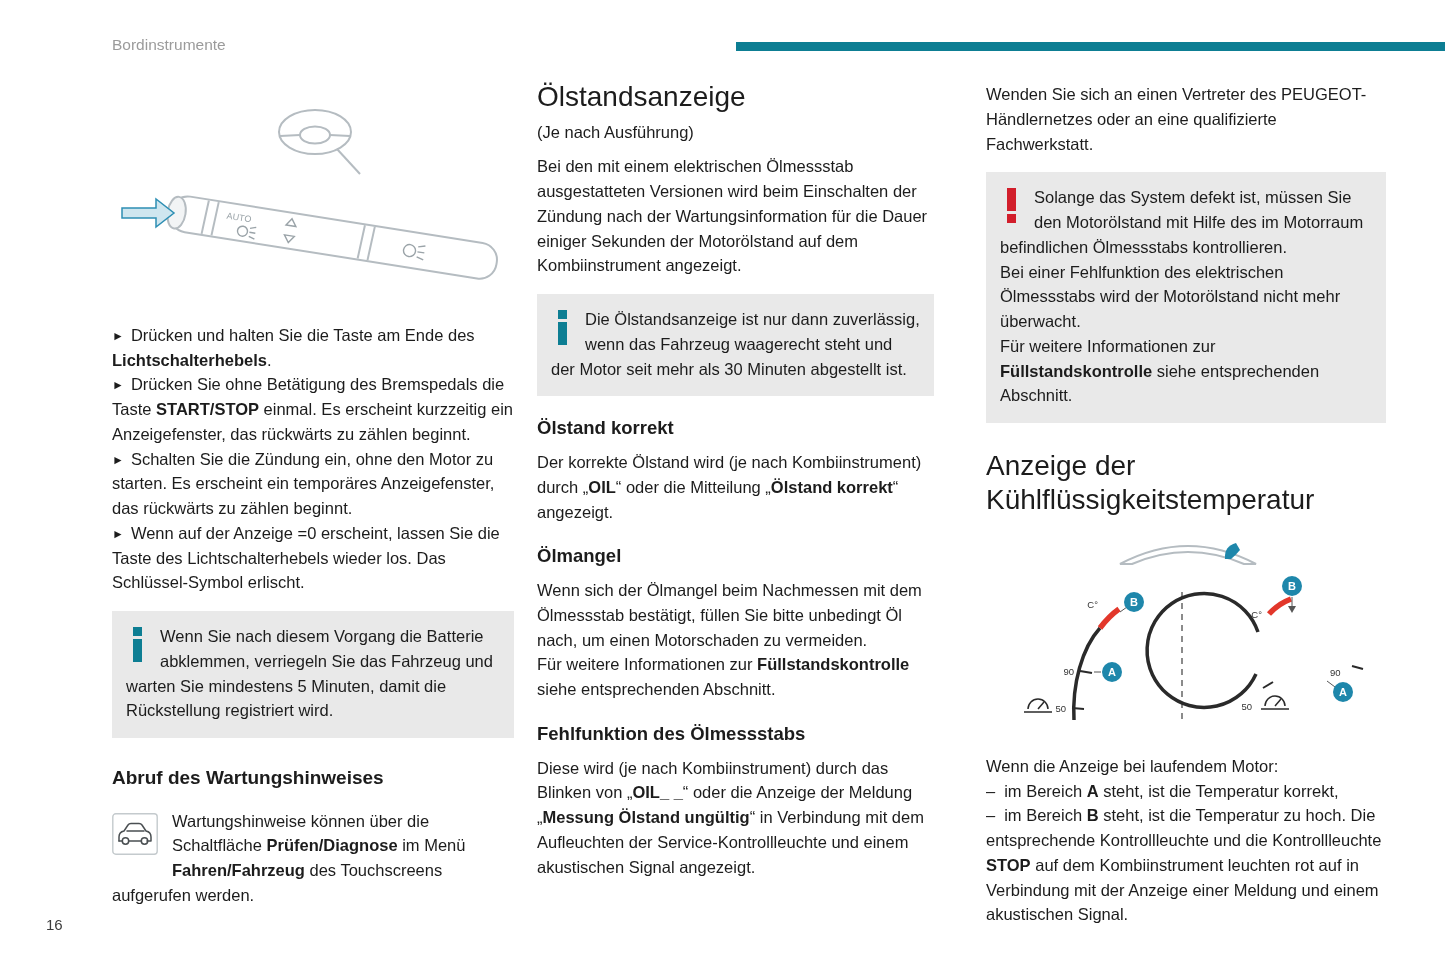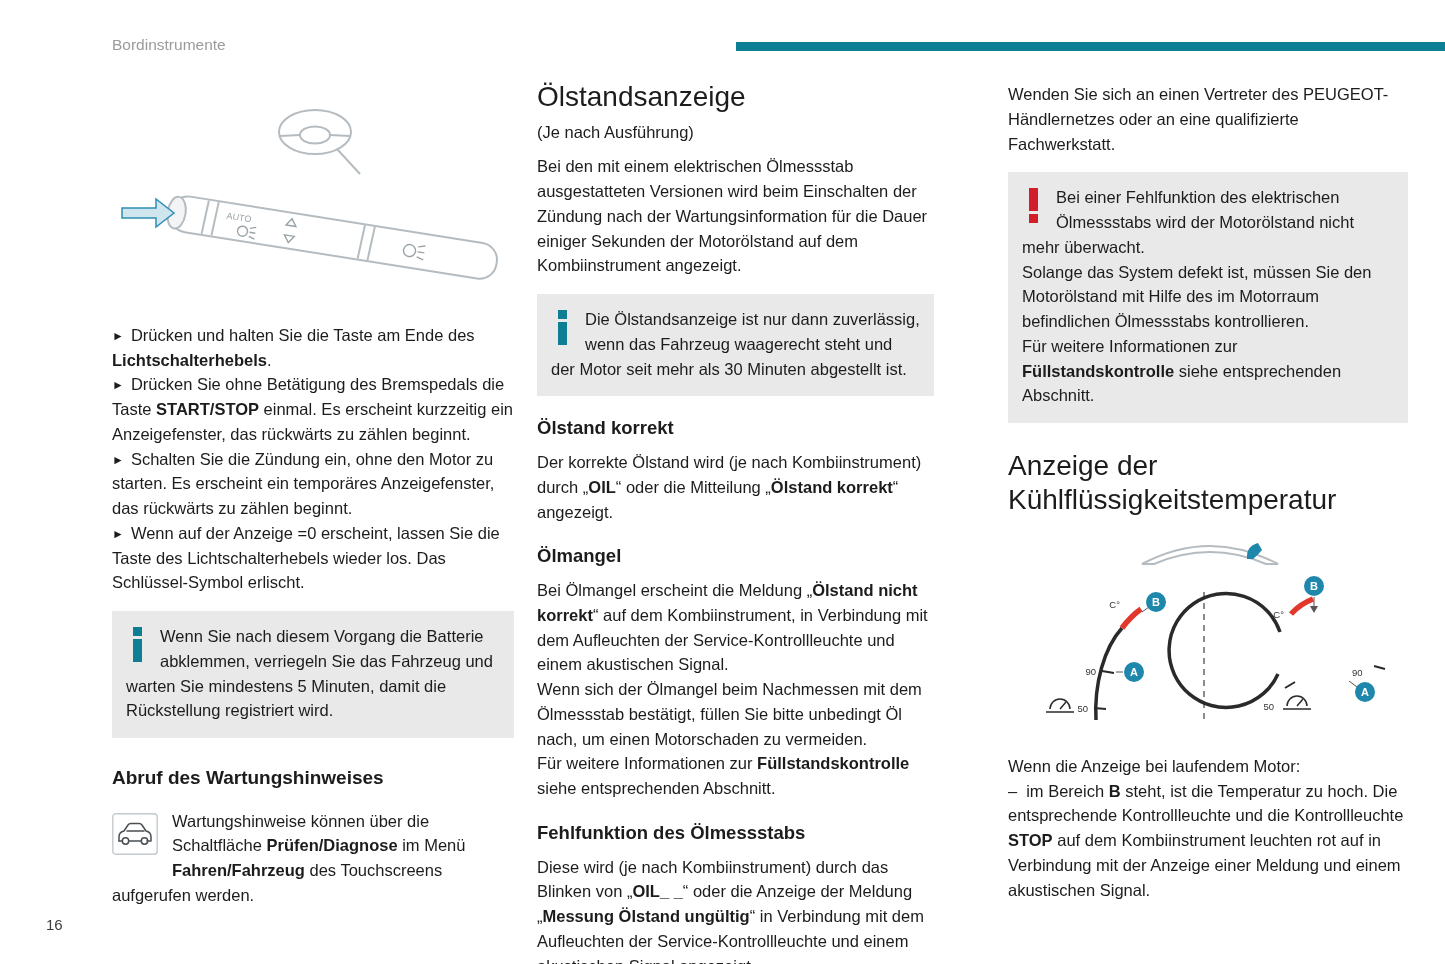--- a/index.html
+++ b/index.html
@@ -11,21 +11,21 @@
   html,body{background:#fff;}
   .page{position:relative;width:1445px;height:964px;background:#fff;overflow:hidden;
         font-family:"Liberation Sans",sans-serif;color:var(--text_dark);padding-left:20px;}
   .breadcrumb{position:absolute;left:112px;top:36px;font-size:15.5px;color:var(--muted_gray);}
   .accent-bar{position:absolute;left:736px;top:42px;width:709px;height:9px;background:var(--accent_teal);}
   .pagenum{position:absolute;left:46px;top:916px;font-size:15px;color:#3c3c3c;}
 
   .col{position:absolute;font-size:16.5px;line-height:1.5;}
   .col-1{left:112px;top:86px;width:402px;}
   .col-2{left:537px;top:80px;width:397px;}
-  .col-3{left:1008px;top:82px;width:400px;}
+  .col-3{left:986px;top:82px;width:400px;}
 
   .doc-title{font-size:28px;font-weight:normal;line-height:1.2;margin:0 0 6px;}
   .subtitle{margin:0 0 10px;}
   h3.sub{font-size:18.5px;margin:18px 0 8px;}
   .h-mid{font-size:19px;font-weight:bold;margin:26px 0 12px;}
   p{margin:0;}
 
   .fig{margin:0 0 14px;}
   .bullet{margin:0;}
   .mk{font-size:12px;margin-right:7px;position:relative;top:-1px;}
@@ -126,35 +126,34 @@
 
     <div class="info-box">
       <span class="iglyph"></span>
       <p>Die Ölstandsanzeige ist nur dann zuverlässig, wenn das Fahrzeug waagerecht steht und der Motor seit mehr als 30 Minuten abgestellt ist.</p>
     </div>
 
     <h3 class="sub">Ölstand korrekt</h3>
     <p><span>Der korrekte Ölstand wird (je nach Kombiinstrument) durch „</span><b>OIL</b><span>“ oder die Mitteilung „</span><b>Ölstand korrekt</b><span>“ angezeigt.</span></p>
 
     <h3 class="sub">Ölmangel</h3>
-    <p><span>Bei Ölmangel erscheint die Meldung „</span><b>Ölstand nicht korrekt</b><span>“ auf dem Kombiinstrument, in Verbindung mit dem Aufleuchten der Service-Kontrollleuchte und einem akustischen Signal.</span></p>
     <p><span>Wenn sich der Ölmangel beim Nachmessen mit dem Ölmessstab bestätigt, füllen Sie bitte unbedingt Öl nach, um einen Motorschaden zu vermeiden.</span></p>
     <p><span>Für weitere Informationen zur </span><b>Füllstandskontrolle</b><span> siehe entsprechenden Abschnitt.</span></p>
 
     <h3 class="sub">Fehlfunktion des Ölmessstabs</h3>
     <p><span>Diese wird (je nach Kombiinstrument) durch das Blinken von „</span><b>OIL_ _</b><span>“ oder die Anzeige der Meldung „</span><b>Messung Ölstand ungültig</b><span>“ in Verbindung mit dem Aufleuchten der Service-Kontrollleuchte und einem akustischen Signal angezeigt.</span></p>
   </div>
 
   <div class="col col-3">
     <p>Wenden Sie sich an einen Vertreter des PEUGEOT-Händlernetzes oder an eine qualifizierte Fachwerkstatt.</p>
 
     <div class="info-box">
       <span class="wglyph"></span>
+      <p><span>Solange das System defekt ist, müssen Sie den Motorölstand mit Hilfe des im Motorraum befindlichen Ölmessstabs kontrollieren.</span></p>
       <p><span>Bei einer Fehlfunktion des elektrischen Ölmessstabs wird der Motorölstand nicht mehr überwacht.</span></p>
-      <p><span>Solange das System defekt ist, müssen Sie den Motorölstand mit Hilfe des im Motorraum befindlichen Ölmessstabs kontrollieren.</span></p>
       <p><span>Für weitere Informationen zur </span><b>Füllstandskontrolle</b><span> siehe entsprechenden Abschnitt.</span></p>
     </div>
 
     <h1 class="doc-title" style="margin-top:26px;">Anzeige der Kühlflüssigkeitstemperatur</h1>
 
     <div class="gauge-fig">
       <svg width="398" height="215" viewBox="0 0 398 215">
 
         <path d="M134 36 Q202 0 270 36 L258 36 Q202 12 146 36 Z" fill="#fff" stroke="var(--line_gray)" stroke-width="2"></path>
         <path d="M239 31 Q238 18 250 15 L254 22 Q249 28 245 31 Z" fill="var(--badge_blue)"></path>
@@ -201,18 +200,19 @@
             <path d="M279 178 a10 10 0 0 1 20 0"></path>
             <path d="M289 178 l6 -7"></path>
             <line x1="275" y1="181" x2="303" y2="181"></line>
           </g>
         </g>
       </svg>
     </div>
 
     <p>Wenn die Anzeige bei laufendem Motor:</p>
     <div class="list">
+      <p><span class="mkd">–</span><span><span>im Bereich </span><b>A</b><span> steht, ist die Temperatur korrekt,</span></span></p>
       <p><span class="mkd">–</span><span><span>im Bereich </span><b>B</b><span> steht, ist die Temperatur zu hoch. Die entsprechende Kontrollleuchte und die Kontrollleuchte </span><b>STOP</b><span> auf dem Kombiinstrument leuchten rot auf in Verbindung mit der Anzeige einer Meldung und einem akustischen Signal.</span></span></p>
     </div>
   </div>
 
   <div class="pagenum">16</div>
 </div>
 
 </body></html>

